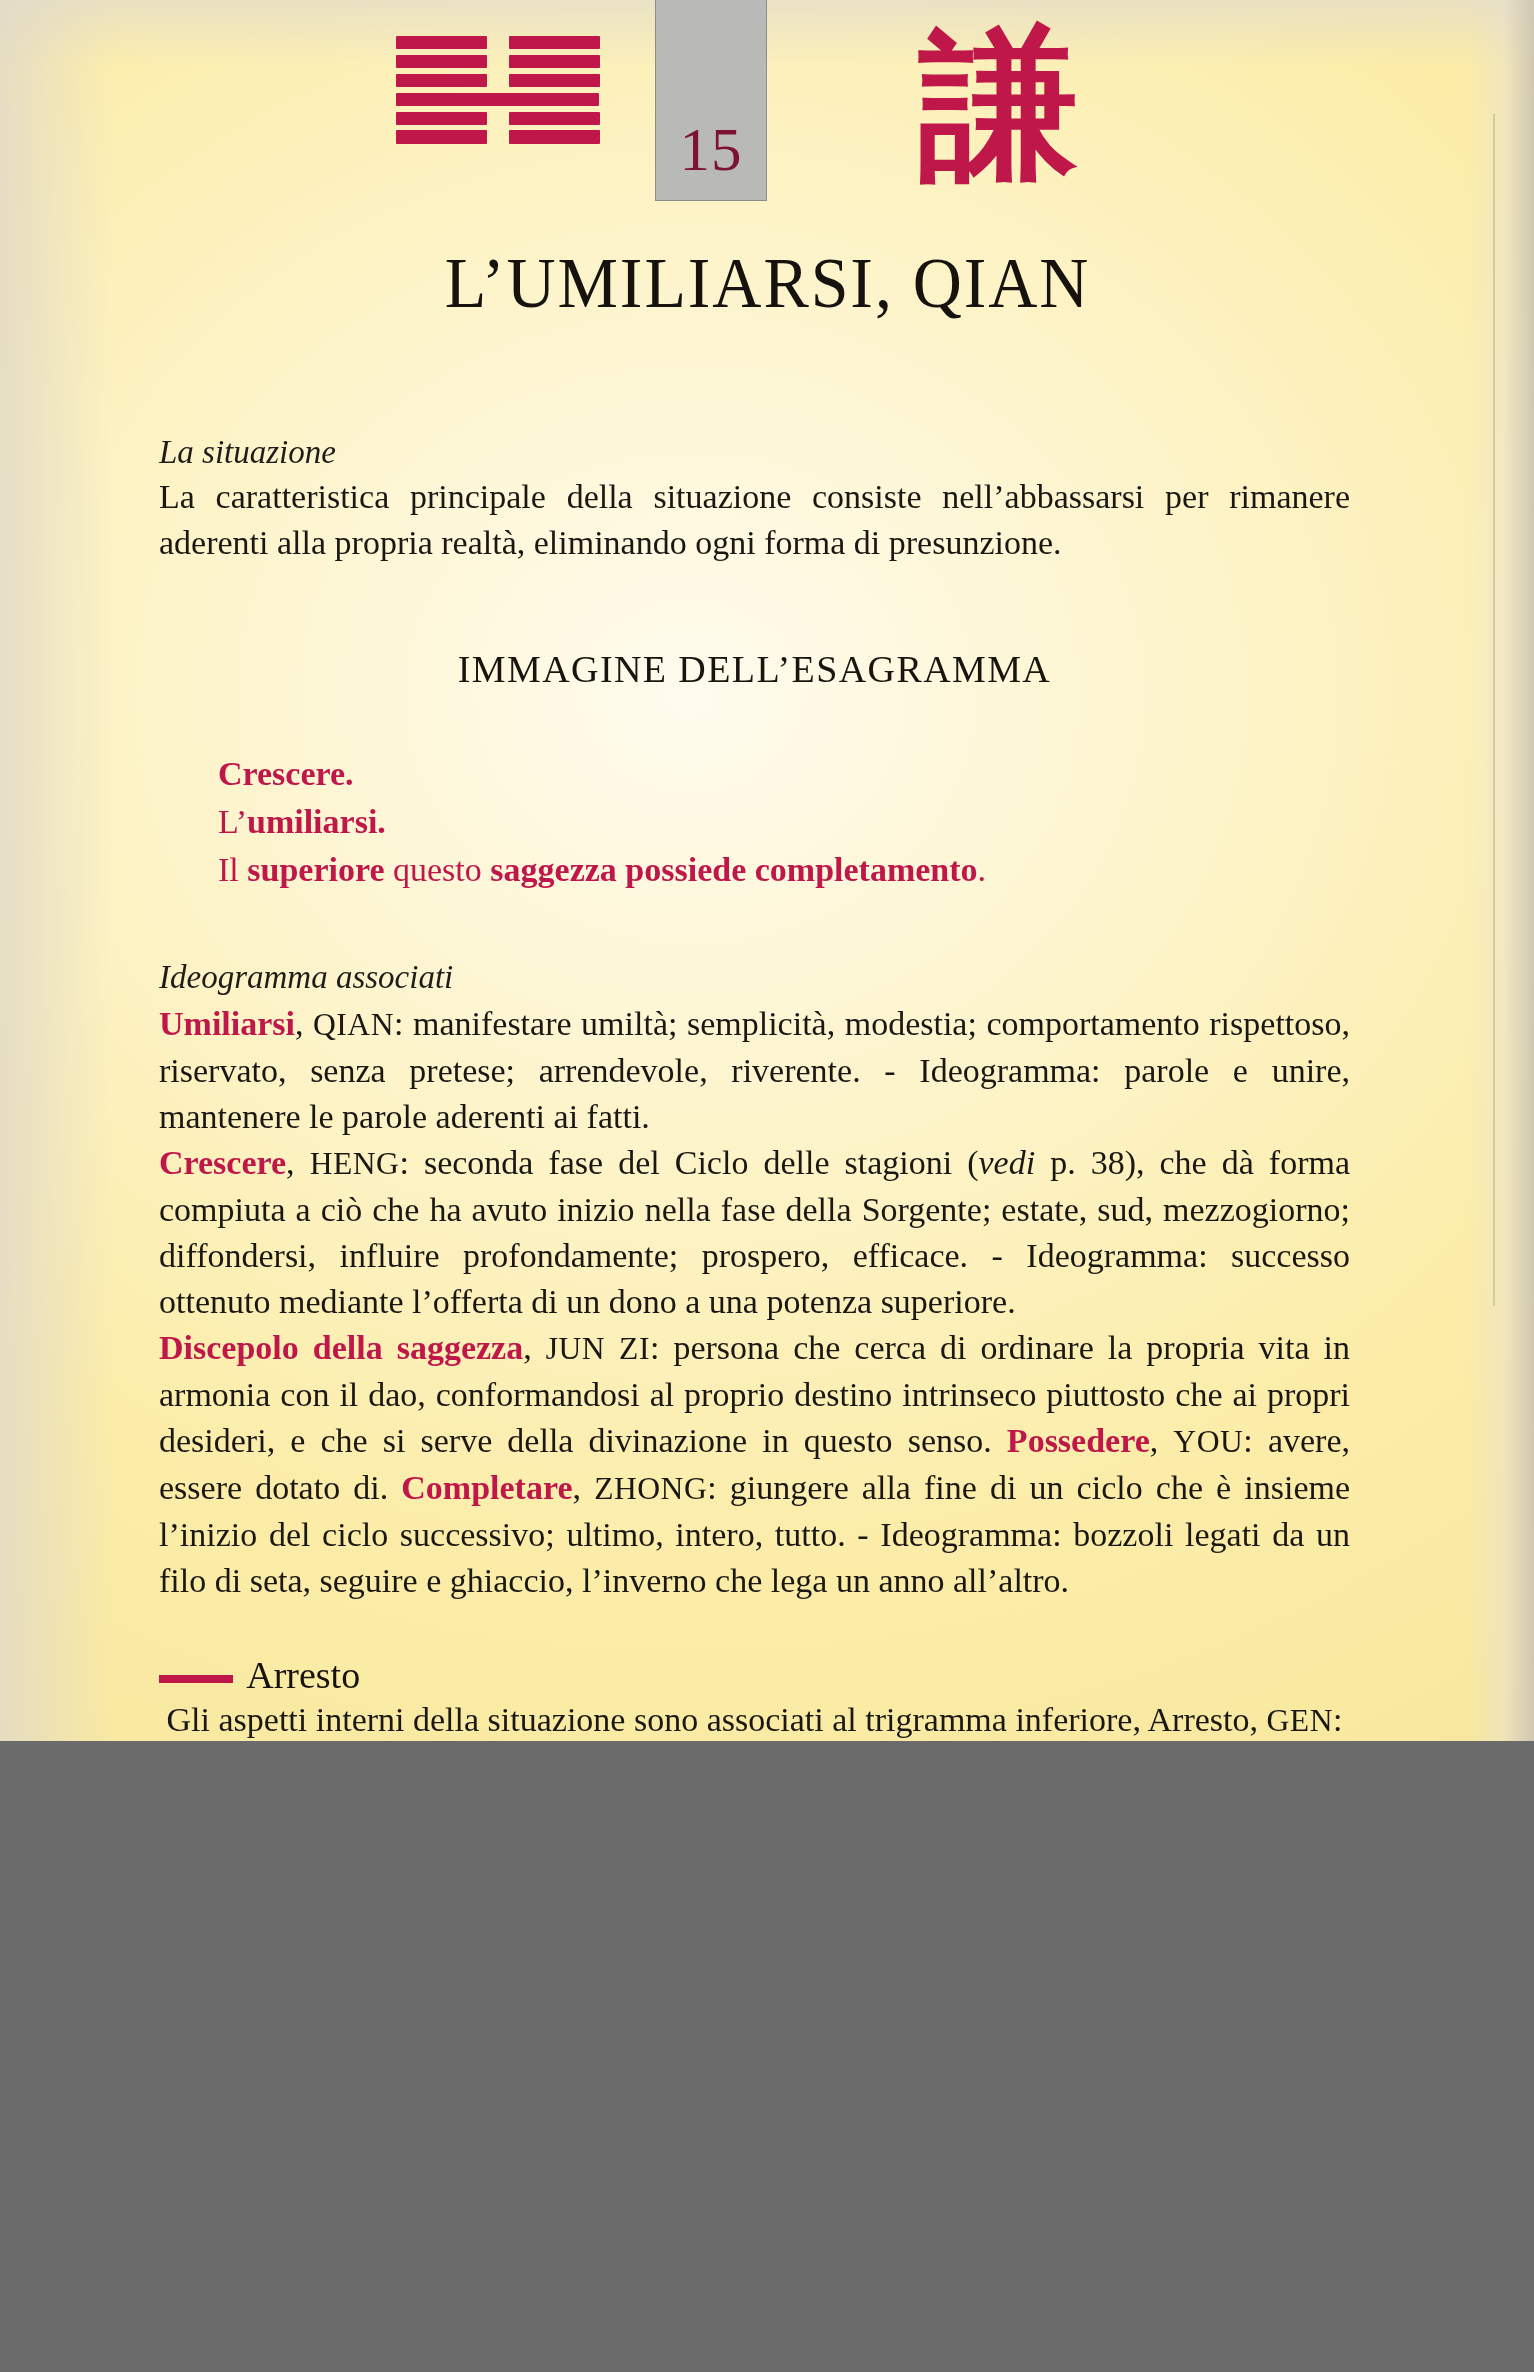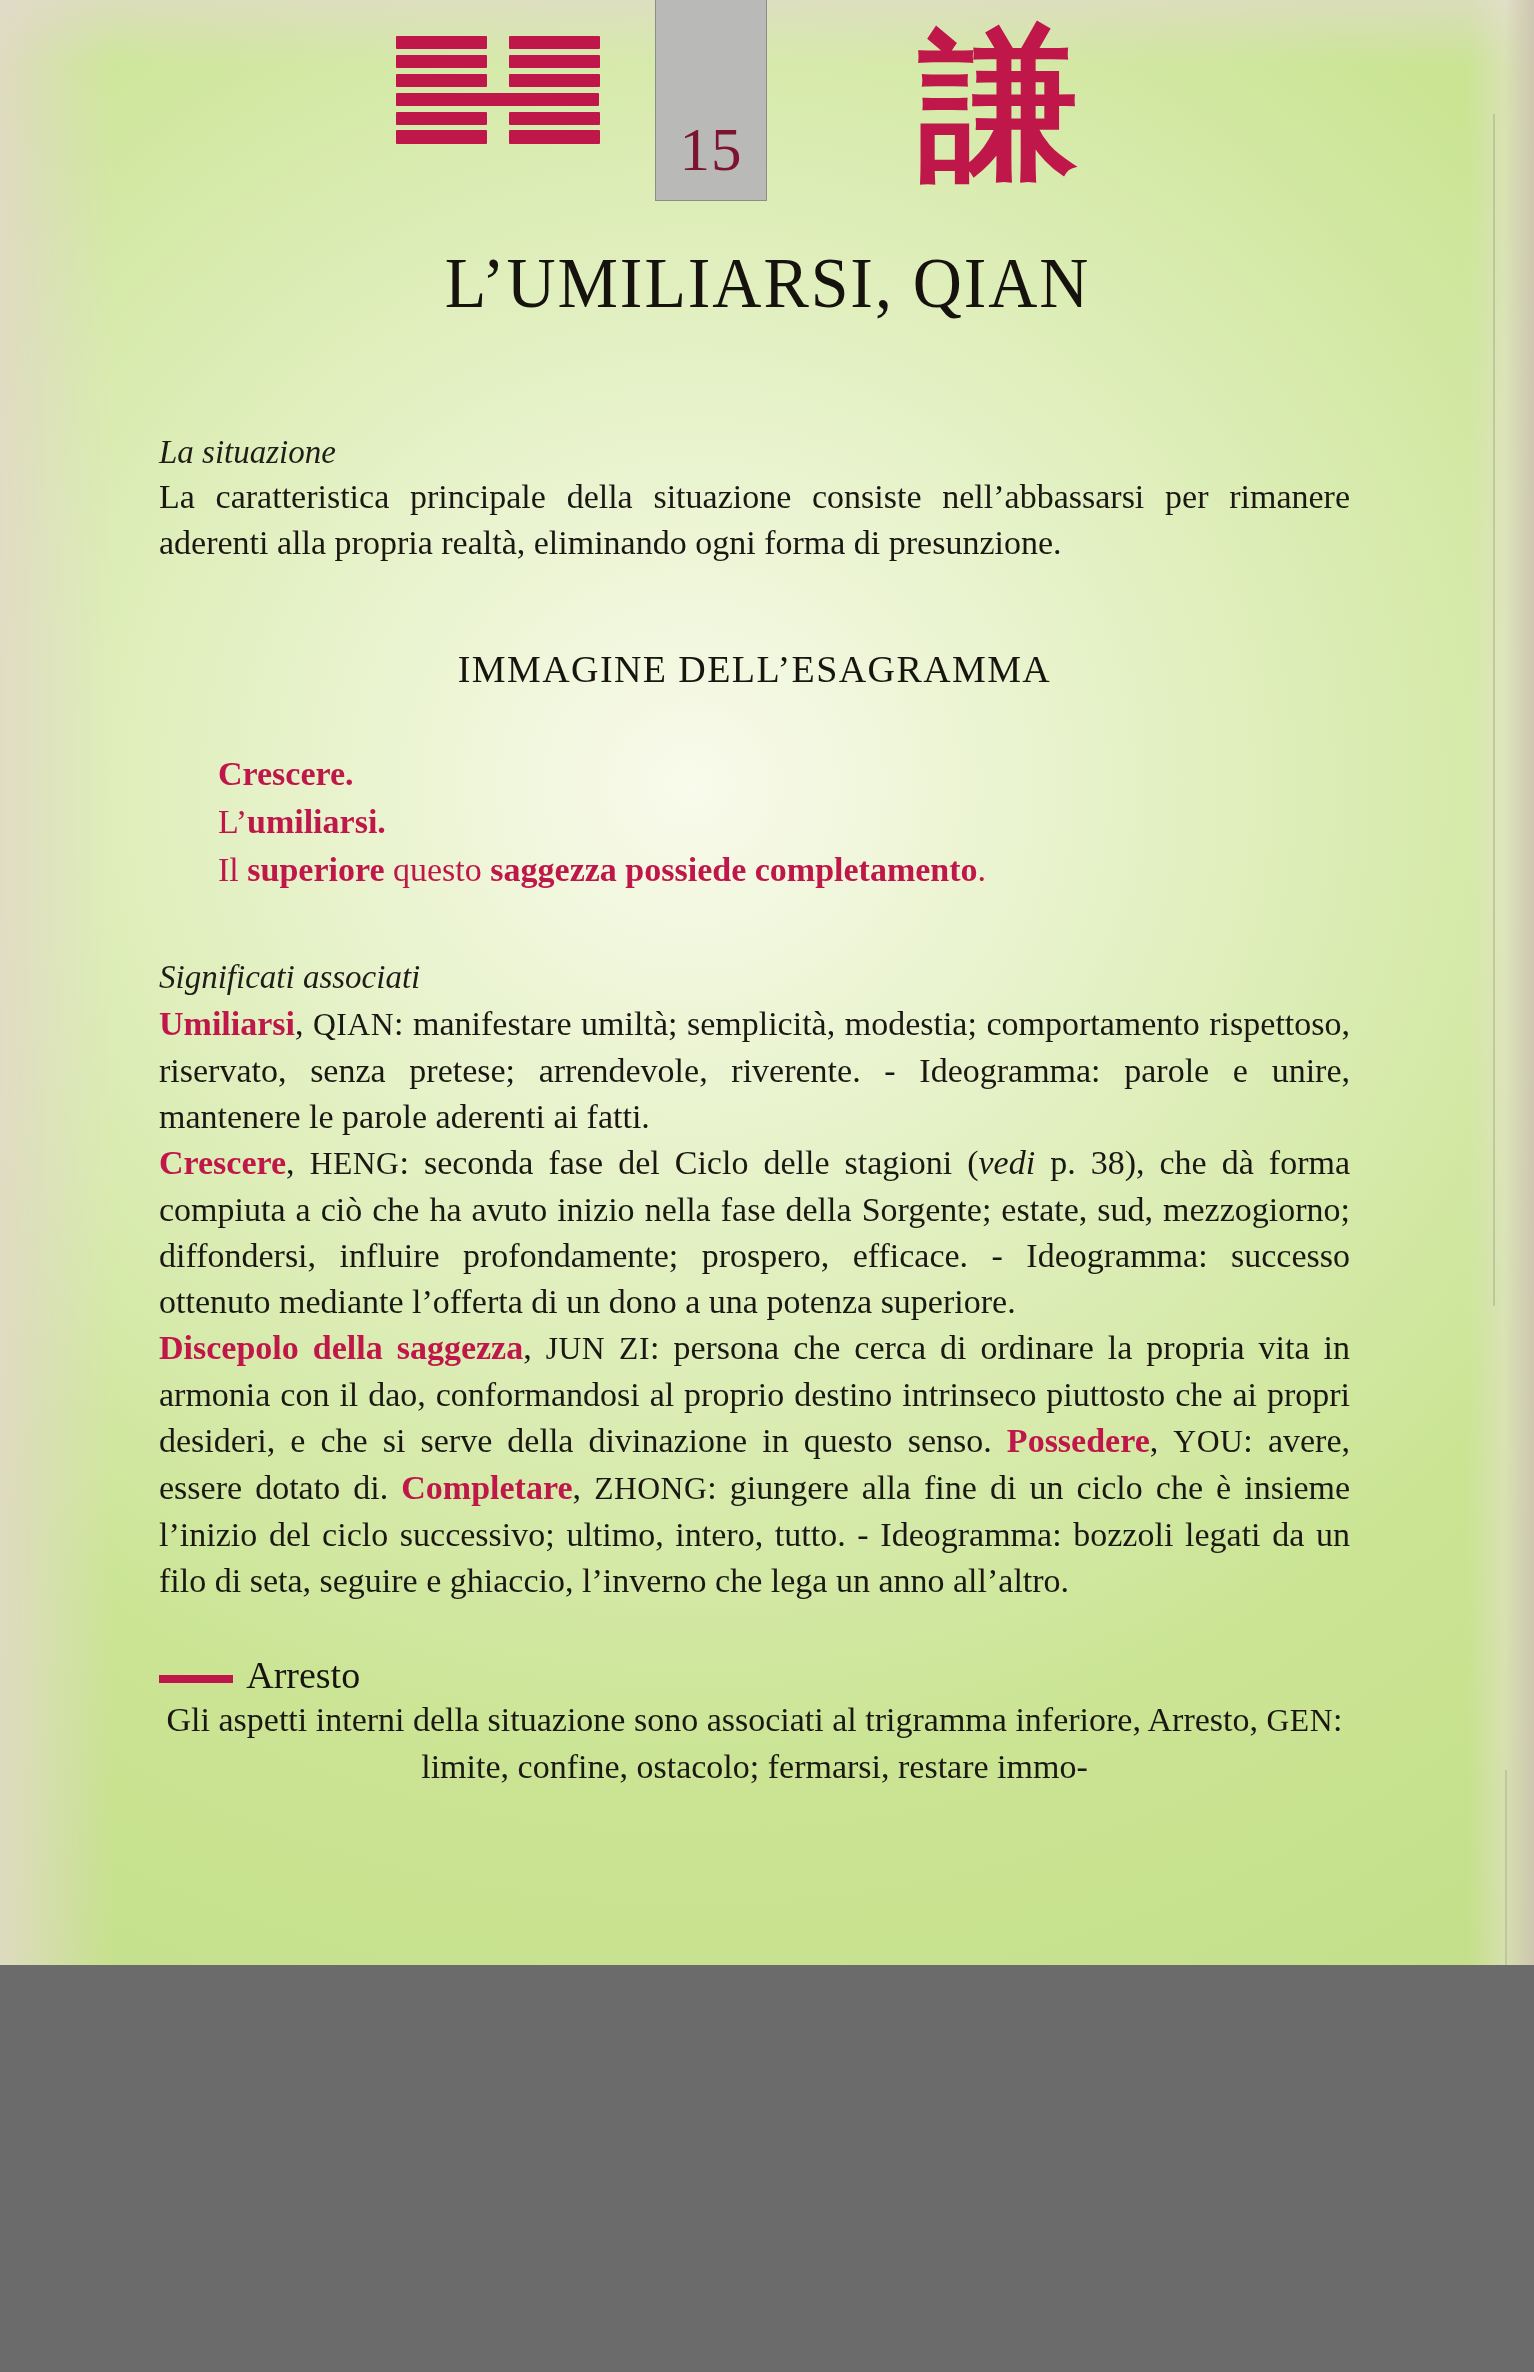--- a/index.html
+++ b/index.html
@@ -3,22 +3,22 @@
 <meta charset="utf-8">
 <style>
   html, body {
     margin: 0;
     padding: 0;
     background: #6b6b6b;
   }
   .page {
     position: relative;
     width: 1535px;
-    height: 1965px;
-    background: #84cc16;
+    height: 1741px;
+    background: #fde047;
     overflow: hidden;
     font-family: "Liberation Serif", serif;
     color: #1a1a18;
     box-sizing: border-box;
   }
   
   .paper-tint {
     position: absolute;
     inset: 0;
     background:
@@ -279,21 +279,21 @@
 
       <p class="section-head">IMMAGINE DELL’ESAGRAMMA</p>
 
       <div class="oracle">
         <p><span class="b">Crescere.</span></p>
         <p><span class="n">L’</span><span class="b">umiliarsi.</span></p>
         <p><span class="n">Il </span><span class="b">superiore</span><span class="n"> questo </span><span class="b">saggezza possiede completamento</span><span class="n">.</span></p>
       </div>
 
       <div class="assoc">
-        <p class="ital-head">Significati associati</p>
+        <p class="ital-head">Ideogramma associati</p>
 
         <p class="para"><span class="red">Umiliarsi</span><span>, </span><span class="sc">QIAN</span><span>: manifestare umiltà; semplicità, modestia; comportamento rispettoso, riservato, senza pretese; arrendevole, riverente. - Ideogramma: parole e unire, mantenere le parole aderenti ai fatti.</span></p>
 
         <p class="para"><span class="red">Crescere</span><span>, </span><span class="sc">HENG</span><span>: seconda fase del Ciclo delle stagioni (</span><span class="ital">vedi</span><span> p. 38), che dà forma compiuta a ciò che ha avuto inizio nella fase della Sorgente; estate, sud, mezzogiorno; diffondersi, influire profondamente; prospero, efficace. - Ideogramma: successo ottenuto mediante l’offerta di un dono a una potenza superiore.</span></p>
 
         <p class="para"><span class="red">Discepolo della saggezza</span><span>, </span><span class="sc">JUN ZI</span><span>: persona che cerca di ordinare la propria vita in armonia con il dao, conformandosi al proprio destino intrinseco piuttosto che ai propri desideri, e che si serve della divinazione in questo senso. </span><span class="red">Possedere</span><span>, </span><span class="sc">YOU</span><span>: avere, essere dotato di. </span><span class="red">Completare</span><span>, </span><span class="sc">ZHONG</span><span>: giungere alla fine di un ciclo che è insieme l’inizio del ciclo successivo; ultimo, intero, tutto. - Ideogramma: bozzoli legati da un filo di seta, seguire e ghiaccio, l’inverno che lega un anno all’altro.</span></p>
       </div>
 
 
       <div class="trig-line">

